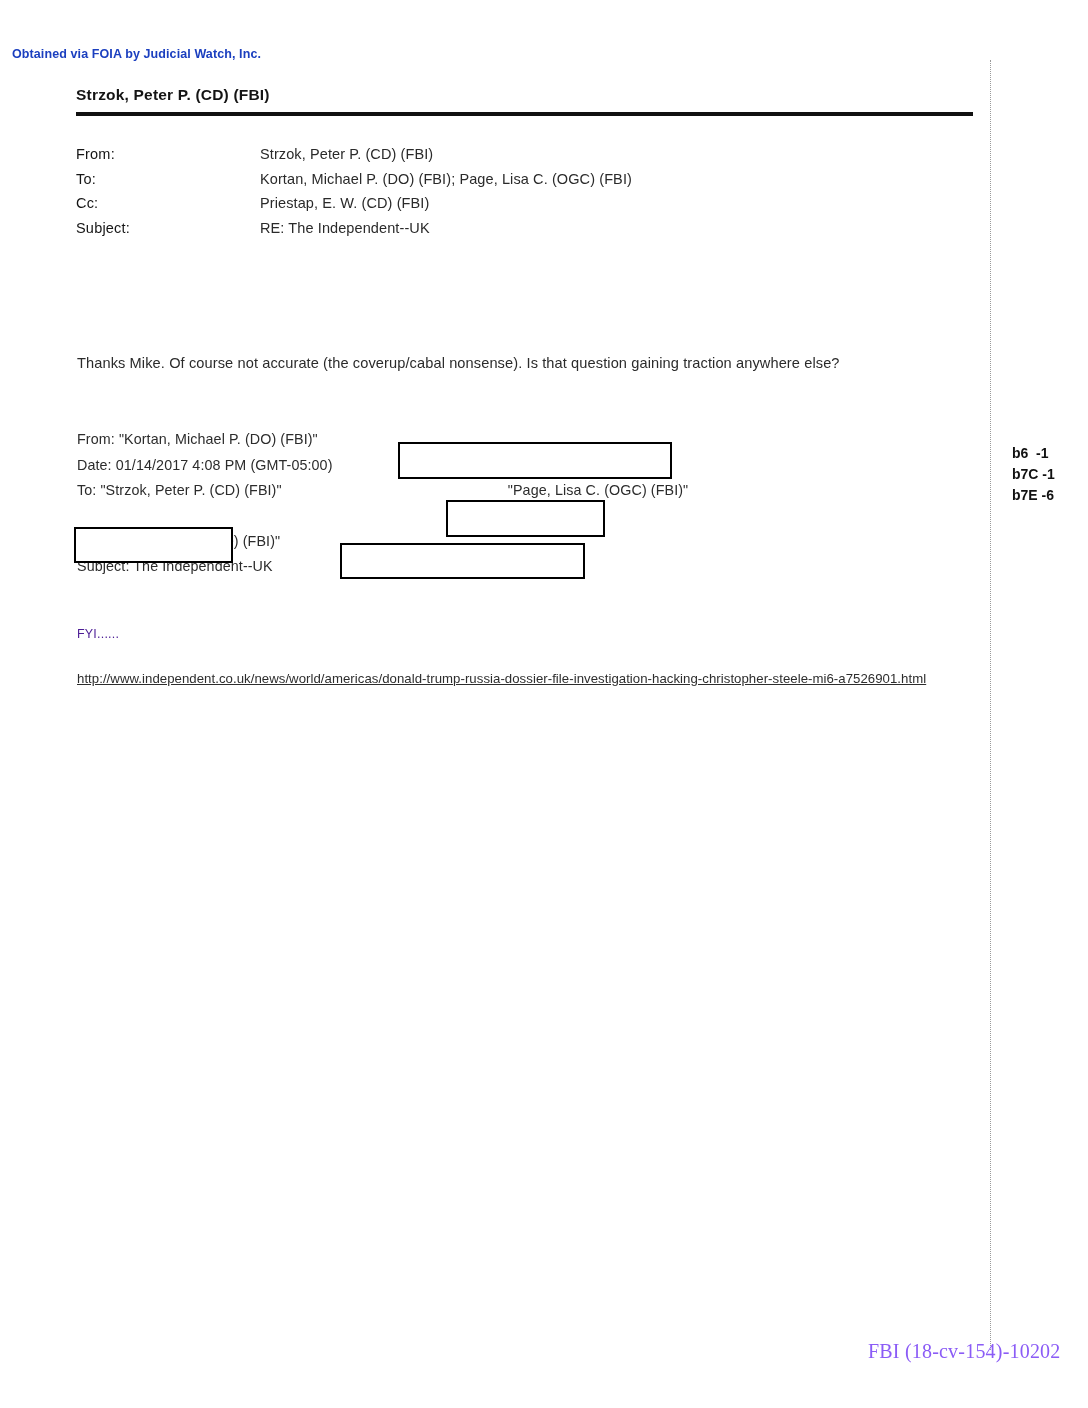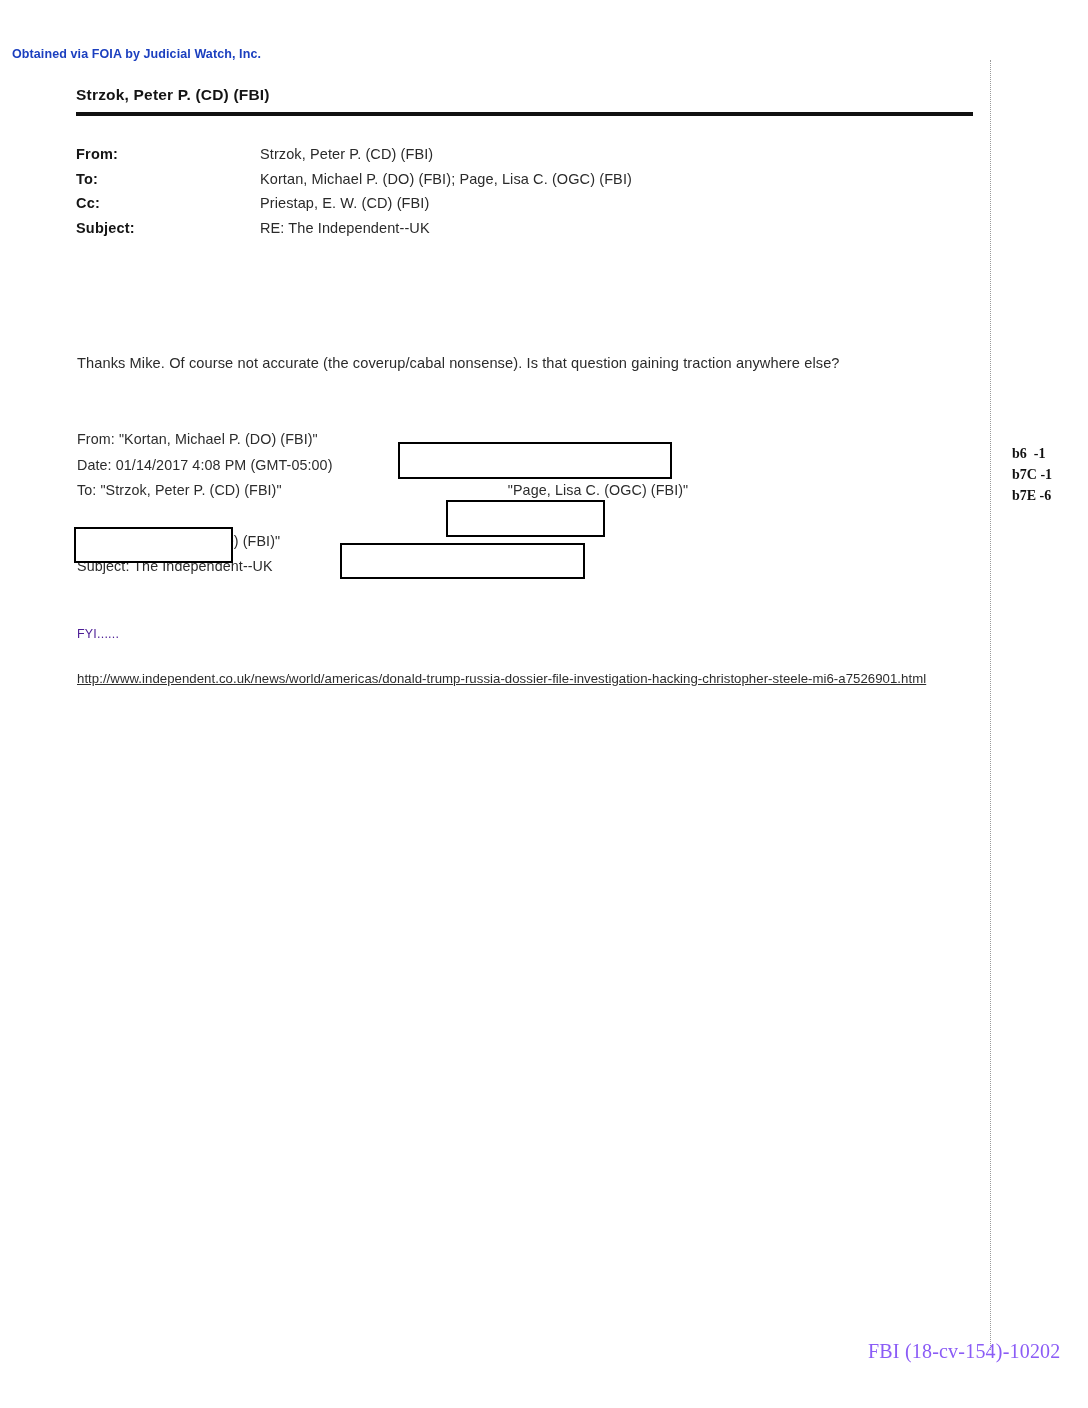--- a/index.html
+++ b/index.html
@@ -74,21 +74,21 @@
   }
   .field-row {
     display: flex;
     align-items: baseline;
     margin-bottom: 8.5px;
   }
   .field-label {
     width: 184px;
     flex: 0 0 184px;
     font-size: 14.5px;
-    font-weight: bold;
+    font-weight: normal;
     color: #151515;
     letter-spacing: 0.2px;
   }
   .field-value {
     font-size: 14.5px;
     color: #2a2a2a;
     letter-spacing: 0.1px;
   }
 
   
@@ -146,21 +146,21 @@
   #redaction-1 { left: 398px; top: 442px; width: 270px; height: 33px; }
   #redaction-2 { left: 446px; top: 500px; width: 155px; height: 33px; }
   #redaction-3 { left: 74px; top: 527px; width: 155px; height: 32px; }
   #redaction-4 { left: 340px; top: 543px; width: 241px; height: 32px; }
 
   
   .exemptions {
     position: absolute;
     top: 443px;
     left: 1012px;
-    font-family: Liberation Serif, serif;
+    font-family: Liberation Sans, sans-serif;
     font-size: 14px;
     font-weight: bold;
     line-height: 21px;
     color: #111111;
     white-space: nowrap;
   }
 
   
   .bates {
     position: absolute;

